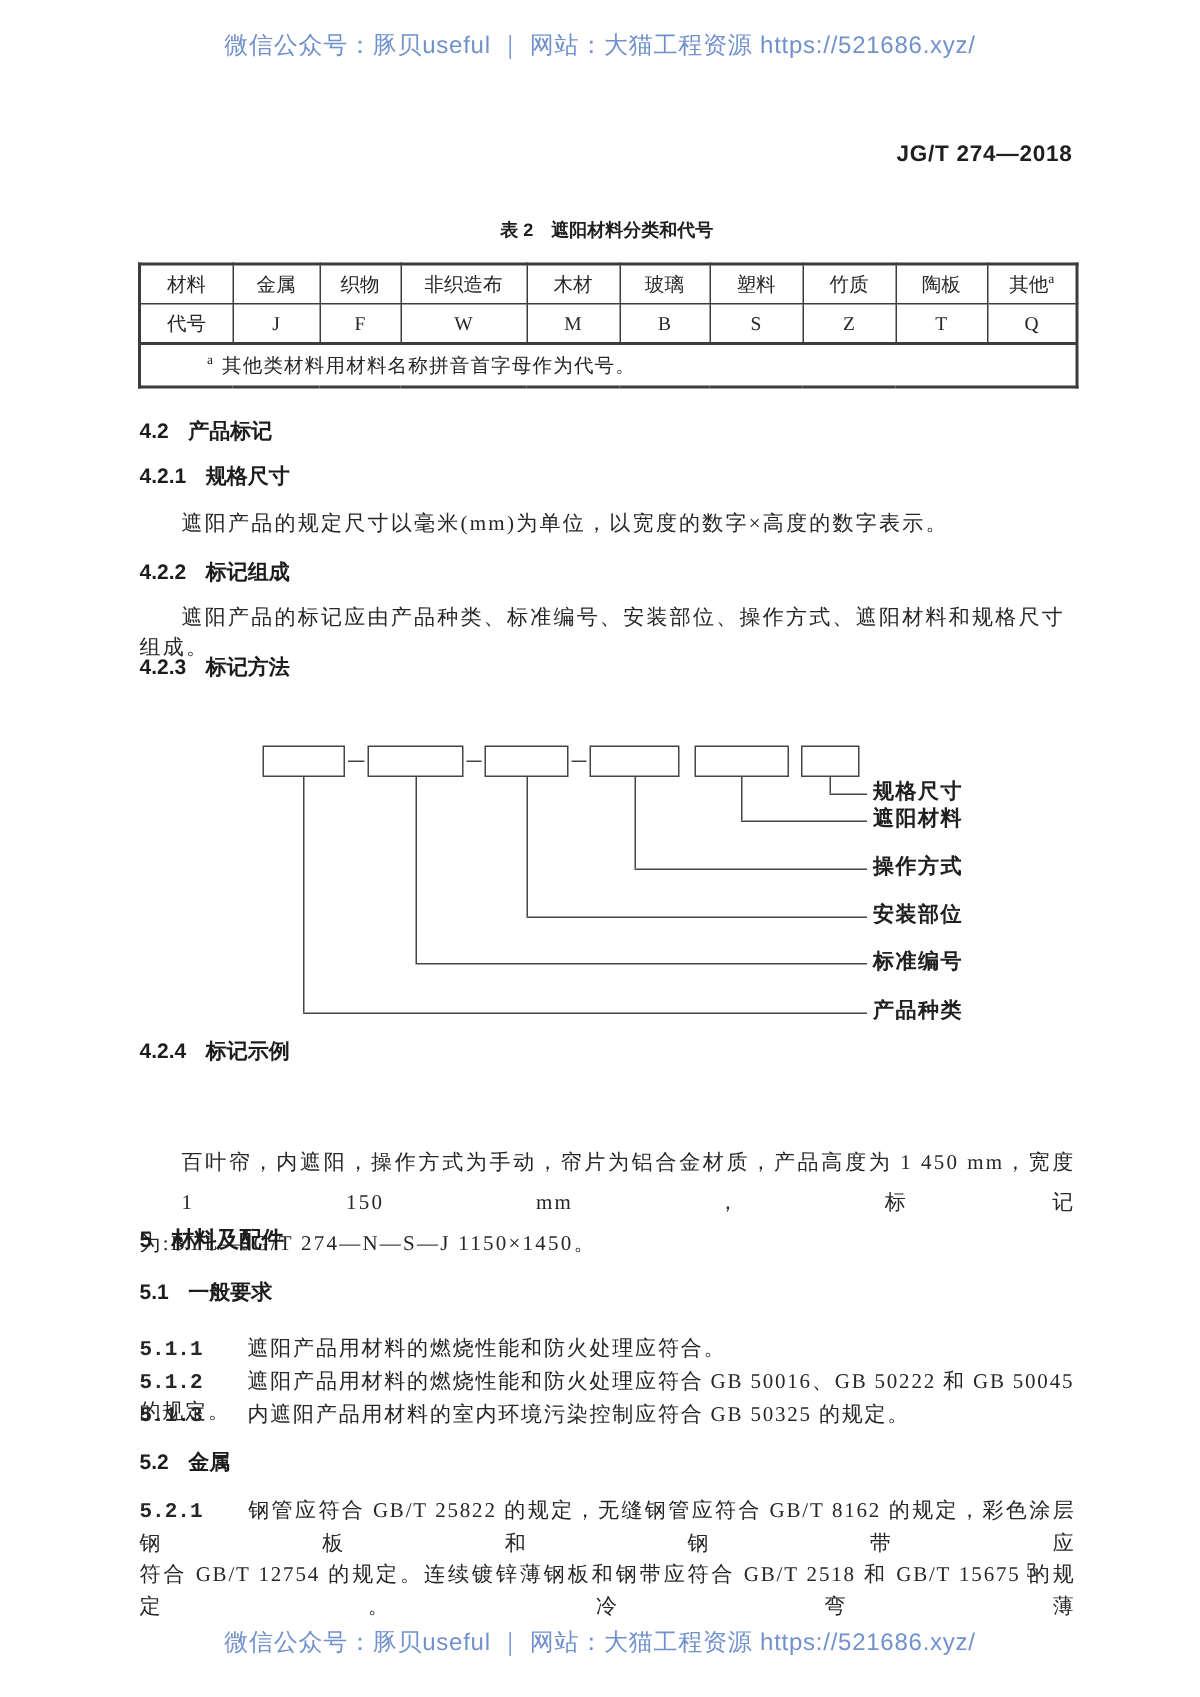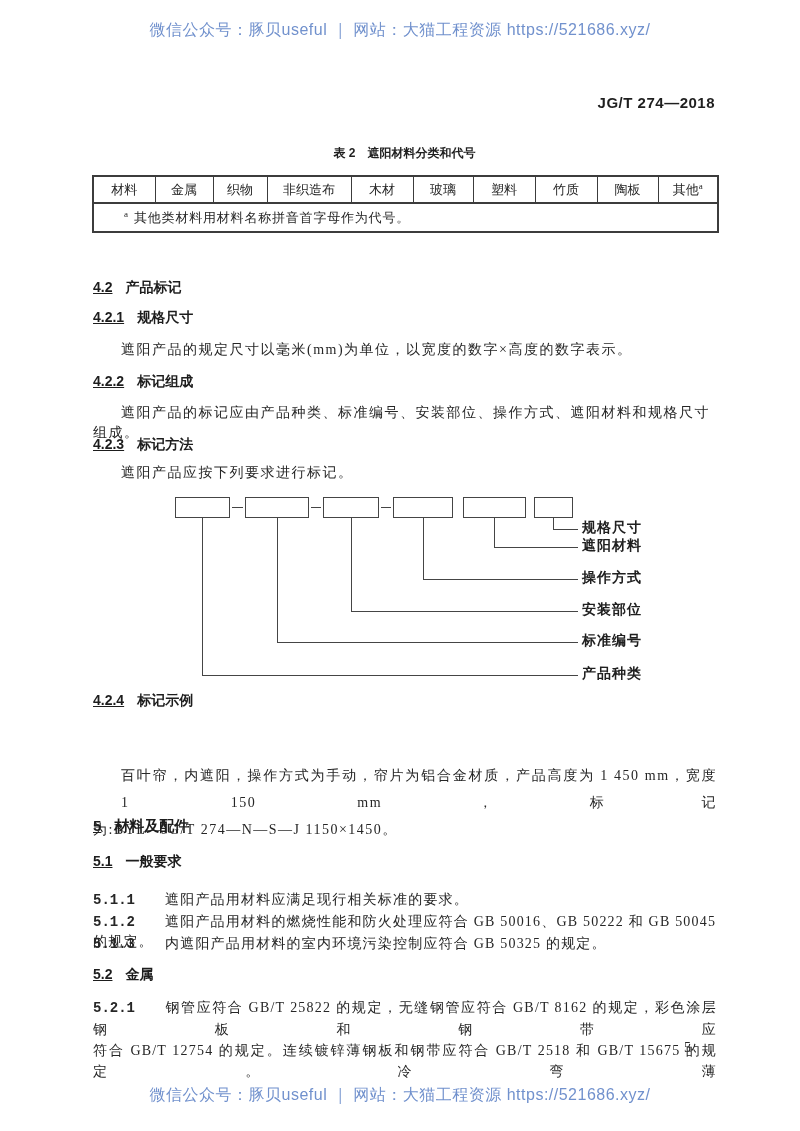--- a/index.html
+++ b/index.html
@@ -29,32 +29,32 @@
   }
   table.material{
     position:absolute;top:175px;left:92px;width:625px;
     border-collapse:collapse;table-layout:fixed;
     font-size:13px;color:#262626;border:2px solid #3c3c3c;
   }
   table.material td{
     border:1px solid #3c3c3c;text-align:center;height:25px;padding:0;
   }
   table.material tr.fn td{
-    border-top:2px solid #3c3c3c;text-align:left;padding-left:30px;height:27px;margin-top:36px;
+    border-top:2px solid #3c3c3c;text-align:left;padding-left:44px;height:27px;margin-top:36px;
   }
   .sup{font-size:9px;vertical-align:super;line-height:0;}
   .fn-text{margin-left:6px;letter-spacing:.8px;}
   
   .h{
     position:absolute;left:93px;white-space:nowrap;
     font-family:"Liberation Sans","DejaVu Sans",sans-serif;
     font-weight:bold;font-size:14px;color:#1d1d1d;
   }
   .h.big{font-size:15px;}
-  .h .num{margin-right:13px;text-decoration:underline;}
+  .h .num{margin-right:13px;}
   
   .body{
     position:absolute;left:93px;width:624px;
     font-size:14px;line-height:20px;letter-spacing:1.5px;color:#262626;
   }
   .indent{text-indent:2em;}
   .jl{text-align:justify;text-align-last:justify;}
   .ind{padding-left:2em;}
   
   .clause{
@@ -112,20 +112,32 @@
         <td>非织造布</td>
         <td>木材</td>
         <td>玻璃</td>
         <td>塑料</td>
         <td>竹质</td>
         <td>陶板</td>
         <td>
           <span>其他</span><sup class="sup">a</sup>
         </td>
       </tr>
+      <tr>
+        <td>代号</td>
+        <td>J</td>
+        <td>F</td>
+        <td>W</td>
+        <td>M</td>
+        <td>B</td>
+        <td>S</td>
+        <td>Z</td>
+        <td>T</td>
+        <td>Q</td>
+      </tr>
       <tr class="fn">
         <td colspan="10">
           <sup class="sup">a</sup><span class="fn-text">其他类材料用材料名称拼音首字母作为代号。</span>
         </td>
       </tr>
     </tbody>
   </table>
 
   <div class="h" style="top:279px">
     <span class="num">4.2</span><span>产品标记</span>
@@ -137,21 +149,20 @@
   <p class="body indent" style="top:340px;margin:0">遮阳产品的规定尺寸以毫米(mm)为单位，以宽度的数字×高度的数字表示。</p>
 
   <div class="h" style="top:373px">
     <span class="num">4.2.2</span><span>标记组成</span>
   </div>
   <p class="body indent" style="top:403px;margin:0">遮阳产品的标记应由产品种类、标准编号、安装部位、操作方式、遮阳材料和规格尺寸组成。</p>
 
   <div class="h" style="top:436px">
     <span class="num">4.2.3</span><span>标记方法</span>
   </div>
-  <p class="body indent" style="top:463px;margin:0">遮阳产品应按下列要求进行标记。</p>
 
   <div class="diagram">
     <div class="dbox" style="left:83px;width:55px"></div>
     <div class="dbox" style="left:153px;width:64px"></div>
     <div class="dbox" style="left:231px;width:56px"></div>
     <div class="dbox" style="left:301px;width:60px"></div>
     <div class="dbox" style="left:371px;width:63px"></div>
     <div class="dbox" style="left:442px;width:39px"></div>
 
     <div class="dash" style="left:140px;width:11px"></div>
@@ -189,21 +200,21 @@
 
   <div class="h big" style="top:817px">
     <span class="num">5</span><span>材料及配件</span>
   </div>
 
   <div class="h" style="top:853px">
     <span class="num">5.1</span><span>一般要求</span>
   </div>
 
   <div class="clause" style="top:890px">
-    <span class="cnum">5.1.1</span><span class="ctext">遮阳产品用材料应满足现行相关标准的要求。</span>
+    <span class="cnum">5.1.1</span><span class="ctext">遮阳产品用材料的燃烧性能和防火处理应符合。</span>
   </div>
   <div class="clause" style="top:912px">
     <span class="cnum">5.1.2</span><span class="ctext">遮阳产品用材料的燃烧性能和防火处理应符合 GB 50016、GB 50222 和 GB 50045 的规定。</span>
   </div>
   <div class="clause" style="top:934px">
     <span class="cnum">5.1.3</span><span class="ctext">内遮阳产品用材料的室内环境污染控制应符合 GB 50325 的规定。</span>
   </div>
 
   <div class="h" style="top:966px">
     <span class="num">5.2</span><span>金属</span>

